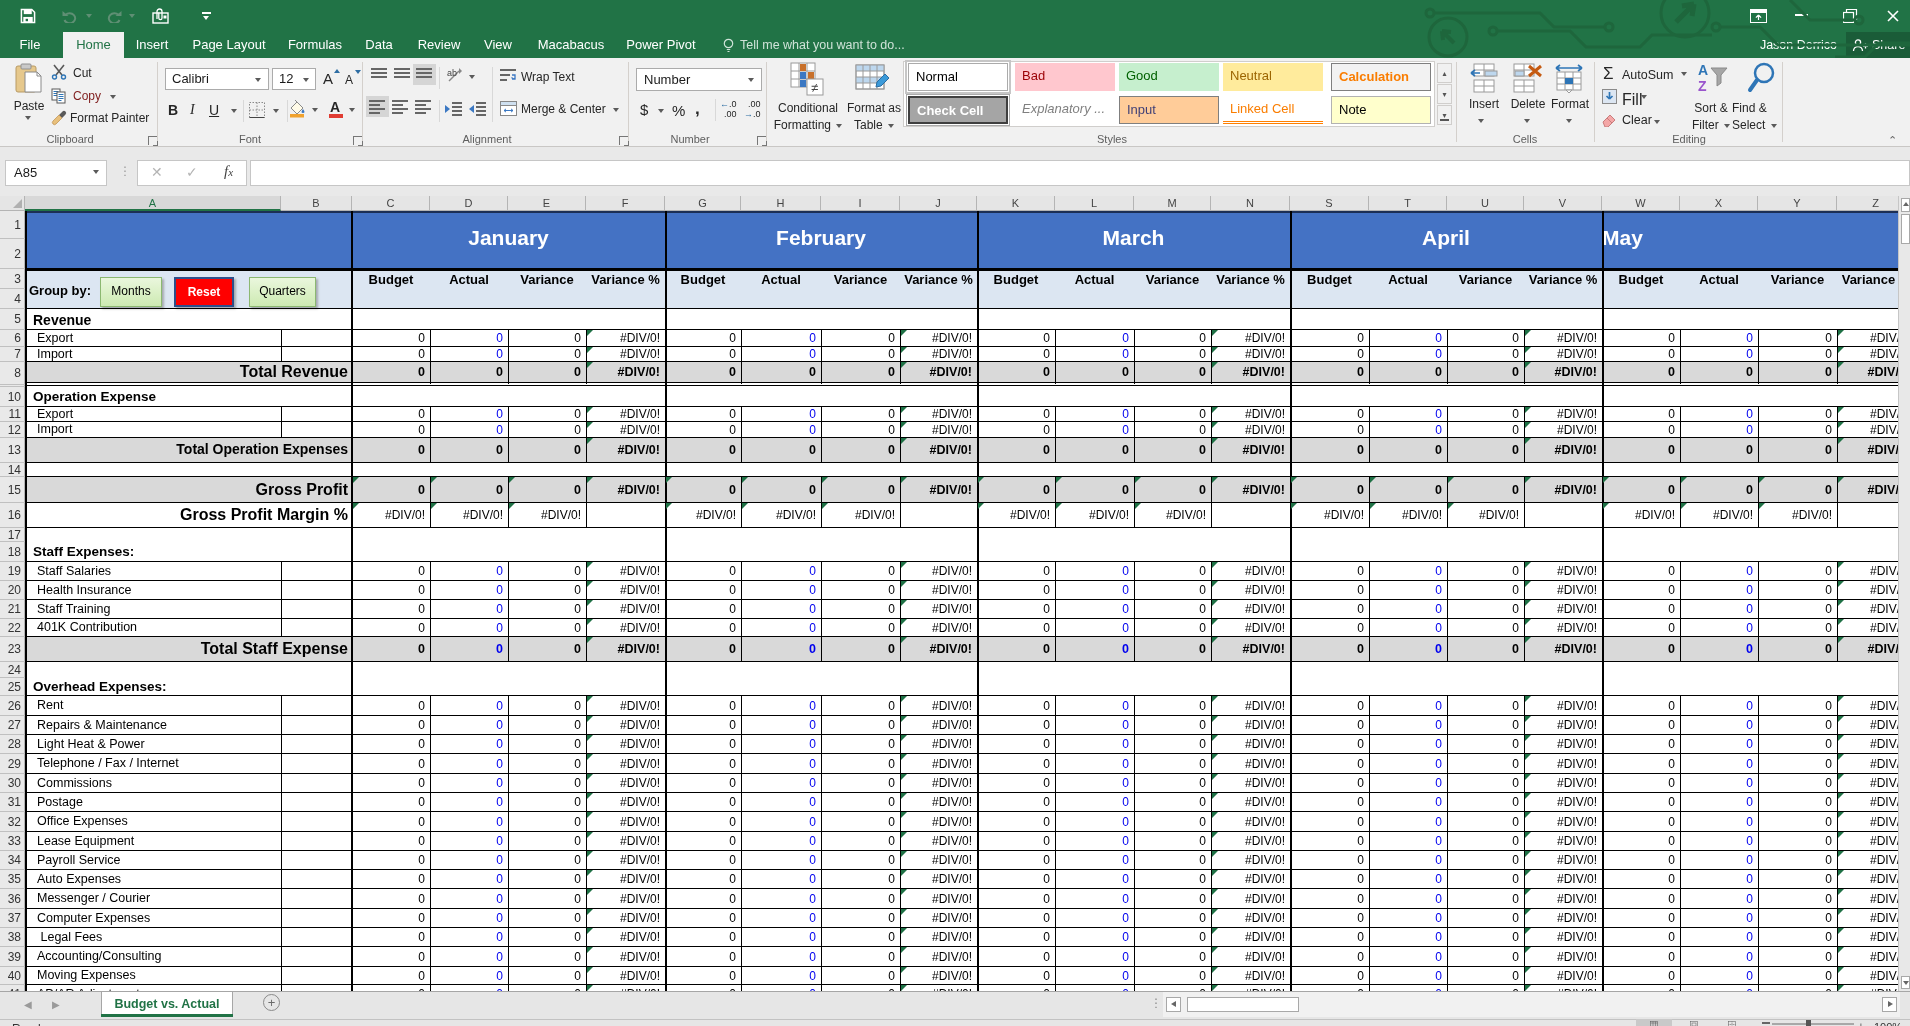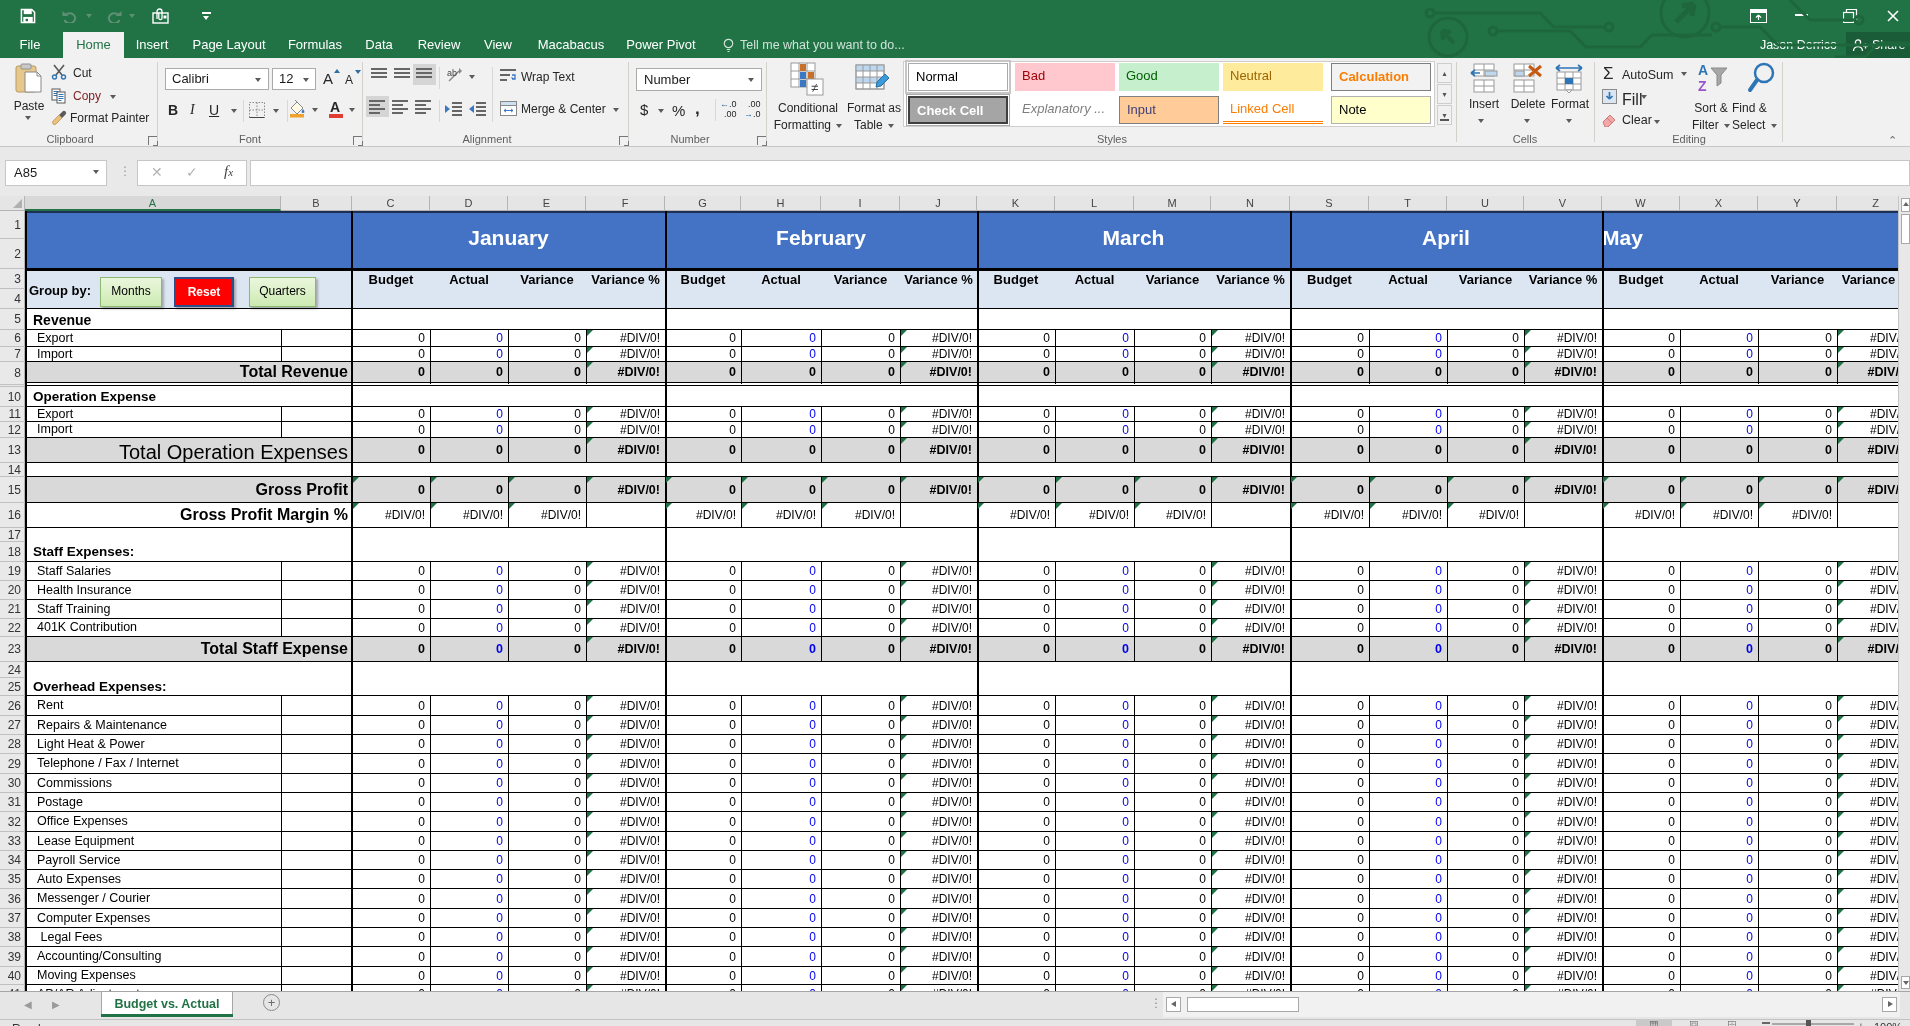--- a/index.html
+++ b/index.html
@@ -664,21 +664,21 @@
 <div class="cell" style="left:1369px;top:423.5px;width:78px;color:#0000ee;z-index:3">0</div>
 <div class="cell" style="left:1447px;top:423.5px;width:77px;color:#000;z-index:3">0</div>
 <div class="cell" style="left:1524px;top:423.5px;width:78px;color:#000;z-index:3">#DIV/0!</div>
 <div class="tri" style="left:1525px;top:422px"></div>
 <div class="cell" style="left:1602px;top:423.5px;width:78px;color:#000;z-index:3">0</div>
 <div class="cell" style="left:1680px;top:423.5px;width:78px;color:#0000ee;z-index:3">0</div>
 <div class="cell" style="left:1758px;top:423.5px;width:79px;color:#000;z-index:3">0</div>
 <div class="cell" style="left:1837px;top:423.5px;width:78px;color:#000;z-index:3">#DIV/0!</div>
 <div class="tri" style="left:1838px;top:422px"></div>
 <div class="ab" style="left:25px;top:437px;width:1873px;height:25px;background:#d9d9d9;z-index:1"></div>
-<div class="ab" style="left:25px;top:441.0px;width:323px;text-align:right;font-weight:normal;font-size:20px;color:#000;z-index:3;white-space:nowrap">Total Operation Expenses</div>
+<div class="ab" style="left:25px;top:441.0px;width:323px;text-align:right;font-weight:bold;font-size:14px;color:#000;z-index:3;white-space:nowrap">Total Operation Expenses</div>
 <div class="cell" style="left:352px;top:444.0px;width:78px;color:#000;font-weight:bold;font-size:12.5px;z-index:3">0</div>
 <div class="cell" style="left:430px;top:444.0px;width:78px;color:#000;font-weight:bold;font-size:12.5px;z-index:3">0</div>
 <div class="cell" style="left:508px;top:444.0px;width:78px;color:#000;font-weight:bold;font-size:12.5px;z-index:3">0</div>
 <div class="cell" style="left:586px;top:444.0px;width:79px;color:#000;font-weight:bold;font-size:12.5px;z-index:3">#DIV/0!</div>
 <div class="tri" style="left:587px;top:438px"></div>
 <div class="cell" style="left:665px;top:444.0px;width:76px;color:#000;font-weight:bold;font-size:12.5px;z-index:3">0</div>
 <div class="cell" style="left:741px;top:444.0px;width:80px;color:#000;font-weight:bold;font-size:12.5px;z-index:3">0</div>
 <div class="cell" style="left:821px;top:444.0px;width:79px;color:#000;font-weight:bold;font-size:12.5px;z-index:3">0</div>
 <div class="cell" style="left:900px;top:444.0px;width:77px;color:#000;font-weight:bold;font-size:12.5px;z-index:3">#DIV/0!</div>
 <div class="tri" style="left:901px;top:438px"></div>

